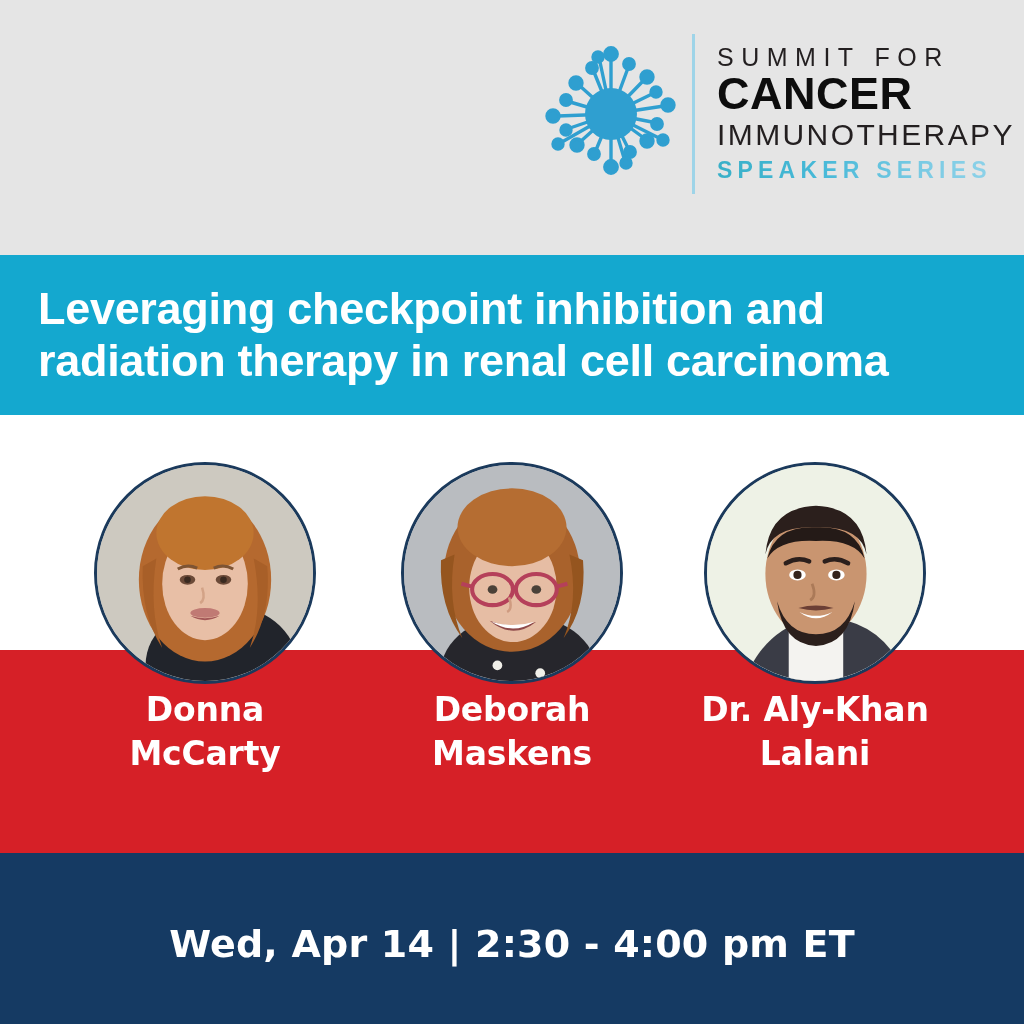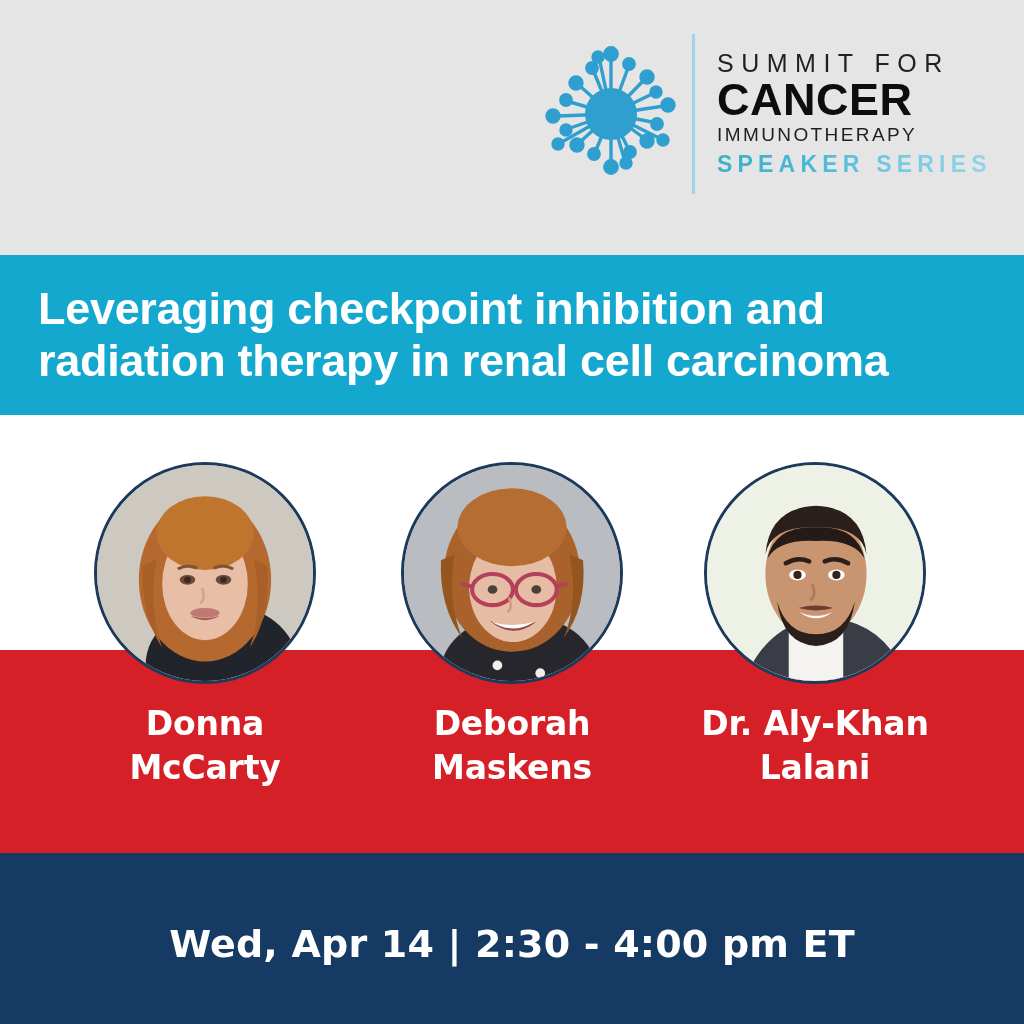--- a/index.html
+++ b/index.html
@@ -28,21 +28,21 @@
   .logo-words { display:flex; flex-direction:column; justify-content:center; }
   .summit-for {
     font-size:25px; font-weight:400; color:#231f20;
     letter-spacing:7.5px; line-height:1.0; margin-bottom:2px;
   }
   .cancer {
     font-size:45px; font-weight:700; color:#0d0d0d;
     letter-spacing:0.5px; line-height:0.98;
   }
   .immunotherapy {
-    font-size:19px; font-weight:500; color:#231f20;
+    font-size:30px; font-weight:500; color:#231f20;
     letter-spacing:2.4px; line-height:1.05; margin-top:3px;
   }
   .speaker-series {
     font-size:23px; font-weight:700; letter-spacing:5.2px;
     line-height:1.1; margin-top:7px;
     background:linear-gradient(90deg,#39b0c8 0%,#47b9d8 35%,#7ccbe4 70%,#93d4ea 100%);
     -webkit-background-clip:text; background-clip:text;
     -webkit-text-fill-color:transparent; color:#5cc0de;
   }
 
@@ -88,21 +88,21 @@
   .portrait {
     position:relative; width:222px; height:222px; margin-top:47px;
     border-radius:50%;
     border:3px solid #1b3a5c;
     overflow:hidden;
     background:#cfcfcf;
   }
   .portrait svg { display:block; width:100%; height:100%; }
 
   .speaker-name {
-    margin-top:18px; text-align:center;
+    margin-top:4px; text-align:center;
     color:#ffffff; font-size:33px; font-weight:700;
     line-height:1.33; letter-spacing:-0.2px;
     font-family:"DejaVu Sans", sans-serif;
     white-space:pre-line;
   }
 
   
   .date-bar {
     position:absolute; left:0; top:853px; width:1024px; height:171px;
     display:flex; align-items:center; justify-content:center;border-radius:7px;

